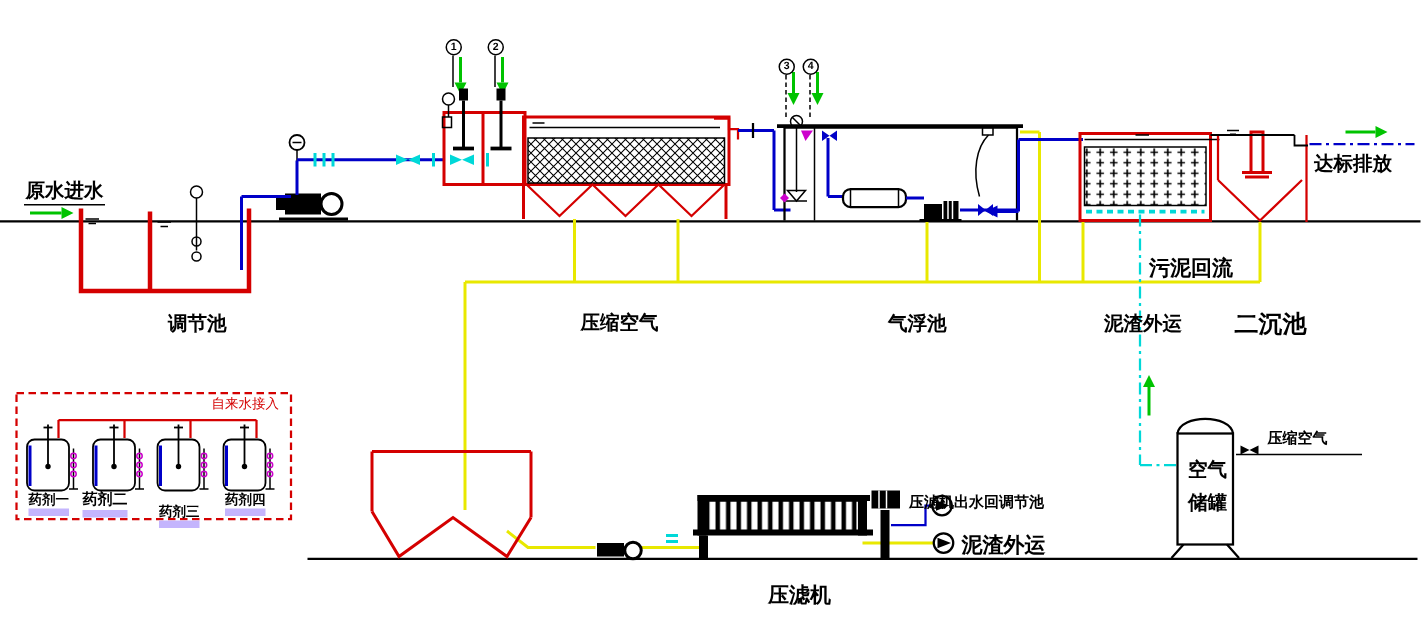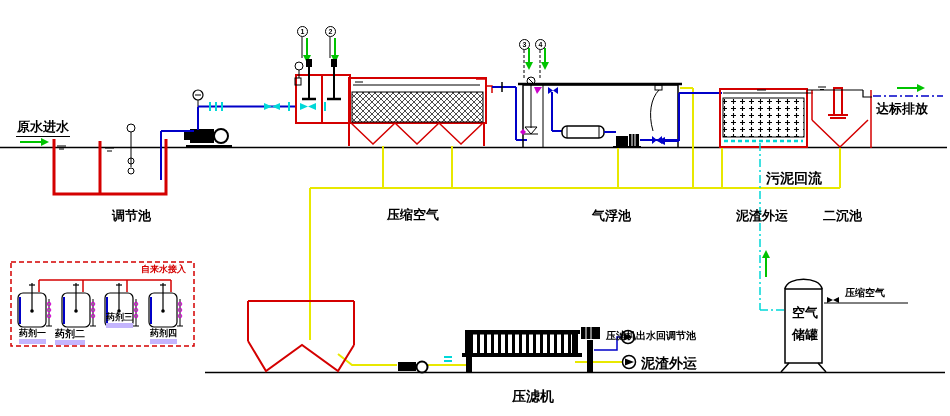--- a/index.html
+++ b/index.html
@@ -1,20 +1,20 @@
 <!DOCTYPE html>
 <html><head>
 <meta charset="utf-8">
 <style>
   html,body{margin:0;padding:0;background:#fff;}
   .stage{position:relative;width:950px;height:416px;background:#fff;overflow:hidden;
          font-family:"Liberation Sans","DejaVu Sans",sans-serif;}
   .stage svg{position:absolute;left:0;top:0;}
   .lbl{position:absolute;font-weight:bold;color:#000;white-space:nowrap;line-height:1;text-align:center;}
-  .lbl-red{color:#d40000;font-weight:bold;}
+  .lbl-red{color:#d40000;font-weight:normal;}
   .chem{border-bottom:5px solid #c4b5fd;padding-bottom:1px;}
   .tag{position:absolute;width:9px;height:9px;border:1px solid #000;border-radius:50%;
        background:#fff;font-size:7px;line-height:9px;text-align:center;font-weight:bold;color:#000;}
 </style>
 </head>
 <body>
 
 <div class="stage">
 
 <svg width="950" height="416" viewBox="0 0 950 416">
@@ -342,28 +342,28 @@
 <div class="tag" style="left:297px;top:26px">1</div>
 <div class="tag" style="left:325px;top:26px">2</div>
 <div class="tag" style="left:519px;top:39px">3</div>
 <div class="tag" style="left:535px;top:39px">4</div>
 
 <div class="lbl" style="left:17px;top:120px;font-size:13px">原水进水</div>
 <div class="lbl" style="left:112px;top:209px;font-size:13px">调节池</div>
 <div class="lbl" style="left:387px;top:208px;font-size:13px">压缩空气</div>
 <div class="lbl" style="left:592px;top:209px;font-size:13px">气浮池</div>
 <div class="lbl" style="left:736px;top:209px;font-size:13px">泥渣外运</div>
-<div class="lbl" style="left:823px;top:209px;font-size:13px">二沉池</div>
+<div class="lbl" style="left:823px;top:209px;font-size:16px">二沉池</div>
 <div class="lbl" style="left:876px;top:102px;font-size:13px">达标排放</div>
 <div class="lbl" style="left:766px;top:171px;font-size:14px">污泥回流</div>
 <div class="lbl" style="left:512px;top:389px;font-size:14px">压滤机</div>
 <div class="lbl" style="left:606px;top:331px;font-size:10px">压滤机出水回调节池</div>
 <div class="lbl" style="left:641px;top:356px;font-size:14px">泥渣外运</div>
 <div class="lbl" style="left:792px;top:306px;font-size:13px">空气</div>
 <div class="lbl" style="left:792px;top:328px;font-size:13px">储罐</div>
 <div class="lbl" style="left:845px;top:288px;font-size:10px">压缩空气</div>
 <div class="lbl lbl-red" style="left:141px;top:265px;font-size:9px">自来水接入</div>
 <div class="lbl chem" style="left:19px;top:329px;font-size:9px">药剂一</div>
 <div class="lbl chem" style="left:55px;top:329px;font-size:10px">药剂二</div>
-<div class="lbl chem" style="left:106px;top:313px;font-size:9px">药剂三</div>
+<div class="lbl chem" style="left:106px;top:337px;font-size:9px">药剂三</div>
 <div class="lbl chem" style="left:150px;top:329px;font-size:9px">药剂四</div>
 
 </div>
 
 </body></html>

